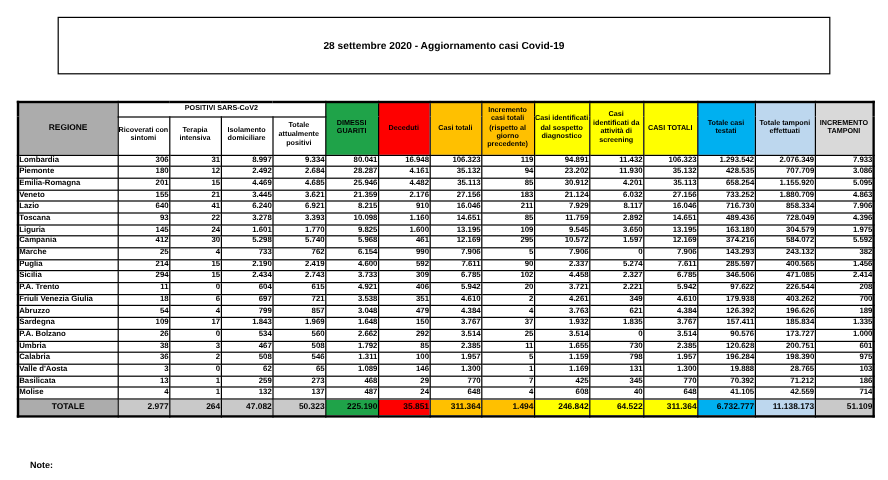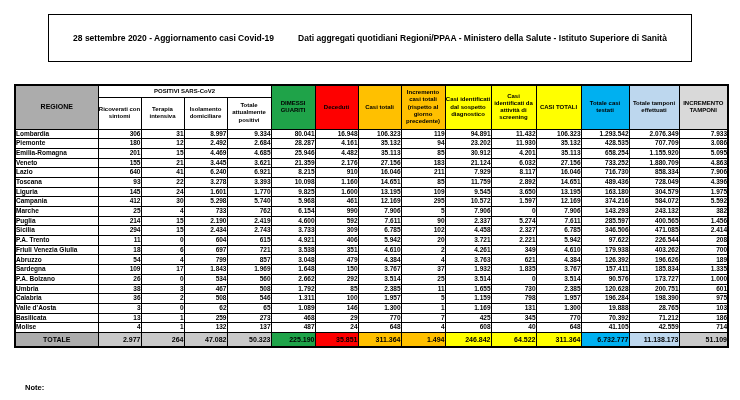--- a/index.html
+++ b/index.html
@@ -4,21 +4,21 @@
 <style>
   html,body{margin:0;padding:0;}
   body{
     width:740px;height:400px;background:#ffffff;position:relative;
     font-family:"Liberation Sans", sans-serif;color:#000;
     -webkit-font-smoothing:antialiased;
   }
   .title-box{
     position:absolute;left:48px;top:14px;width:642px;height:46px;
     border:1px solid #000;background:#fff;
-    display:flex;justify-content:space-evenly;align-items:center;
+    display:flex;flex-direction:column;justify-content:space-evenly;align-items:center;
     text-align:right;font-weight:bold;font-size:8.5px;line-height:1;
   }
   table.covid{
     position:absolute;left:14px;top:84px;width:713px;
     border-collapse:collapse;table-layout:fixed;
     border:2px solid #000;
   }
   table.covid th, table.covid td{
     border:1px solid #000;padding:0;overflow:hidden;vertical-align:middle;
   }
@@ -41,21 +41,20 @@
   tr.totale td.region{text-align:center;padding-left:0;font-size:7px;}
   .note{
     position:absolute;left:25px;top:383px;font-size:7.5px;font-weight:bold;
   }
 </style>
 </head>
 <body>
 
 <div class="title-box">
   <div>28 settembre 2020 - Aggiornamento casi Covid-19</div>
-  <div>Dati aggregati quotidiani Regioni/PPAA - Ministero della Salute - Istituto Superiore di Sanità</div>
 </div>
 
 <table class="covid">
   <colgroup>
     <col style="width:83px">
       <col style="width:43px">
       <col style="width:43px">
       <col style="width:43px">
     <col style="width:44px">
       <col style="width:44px">

